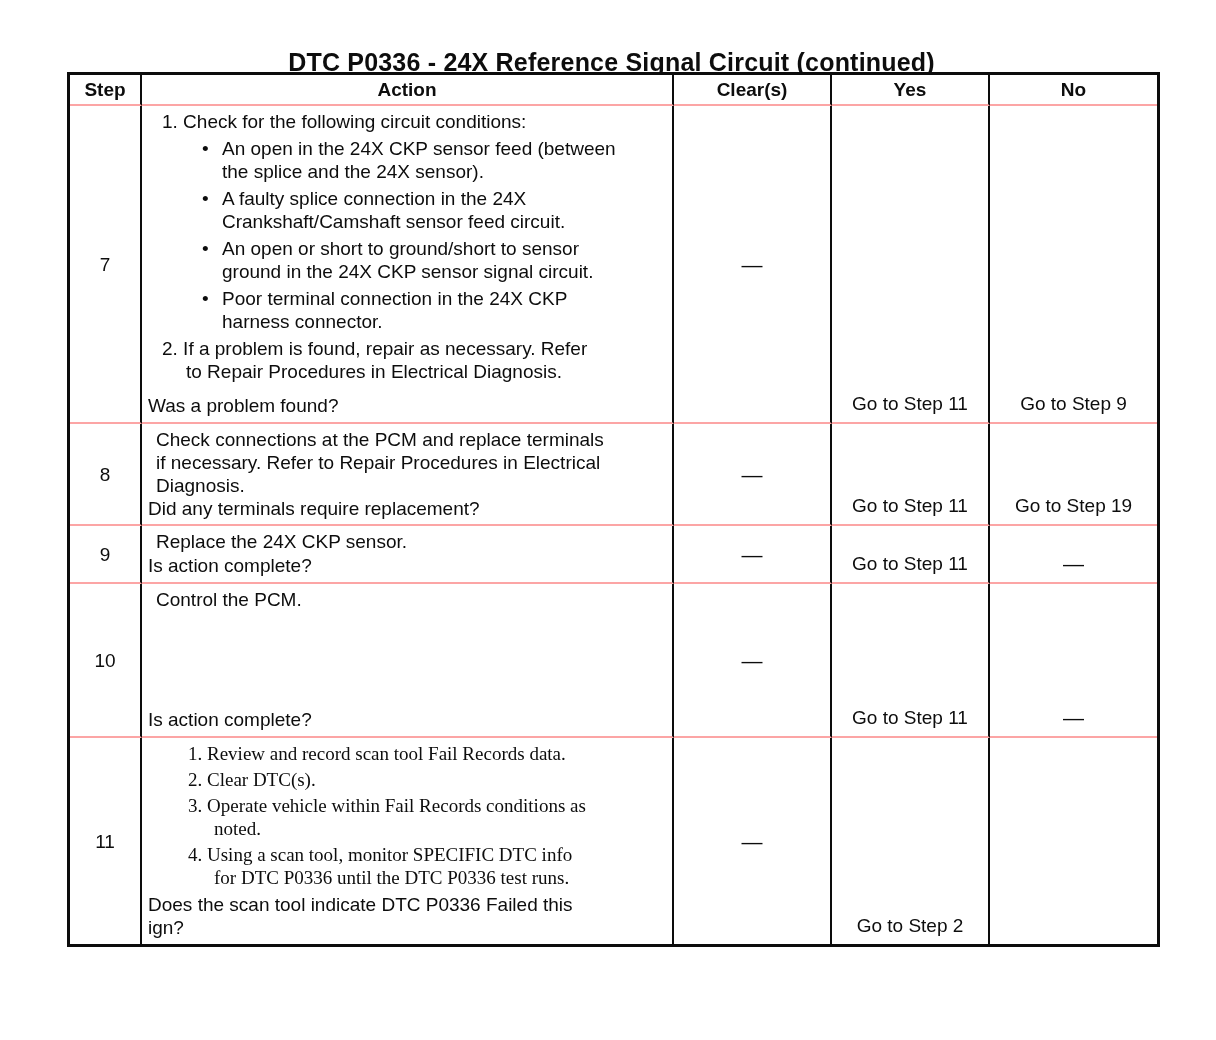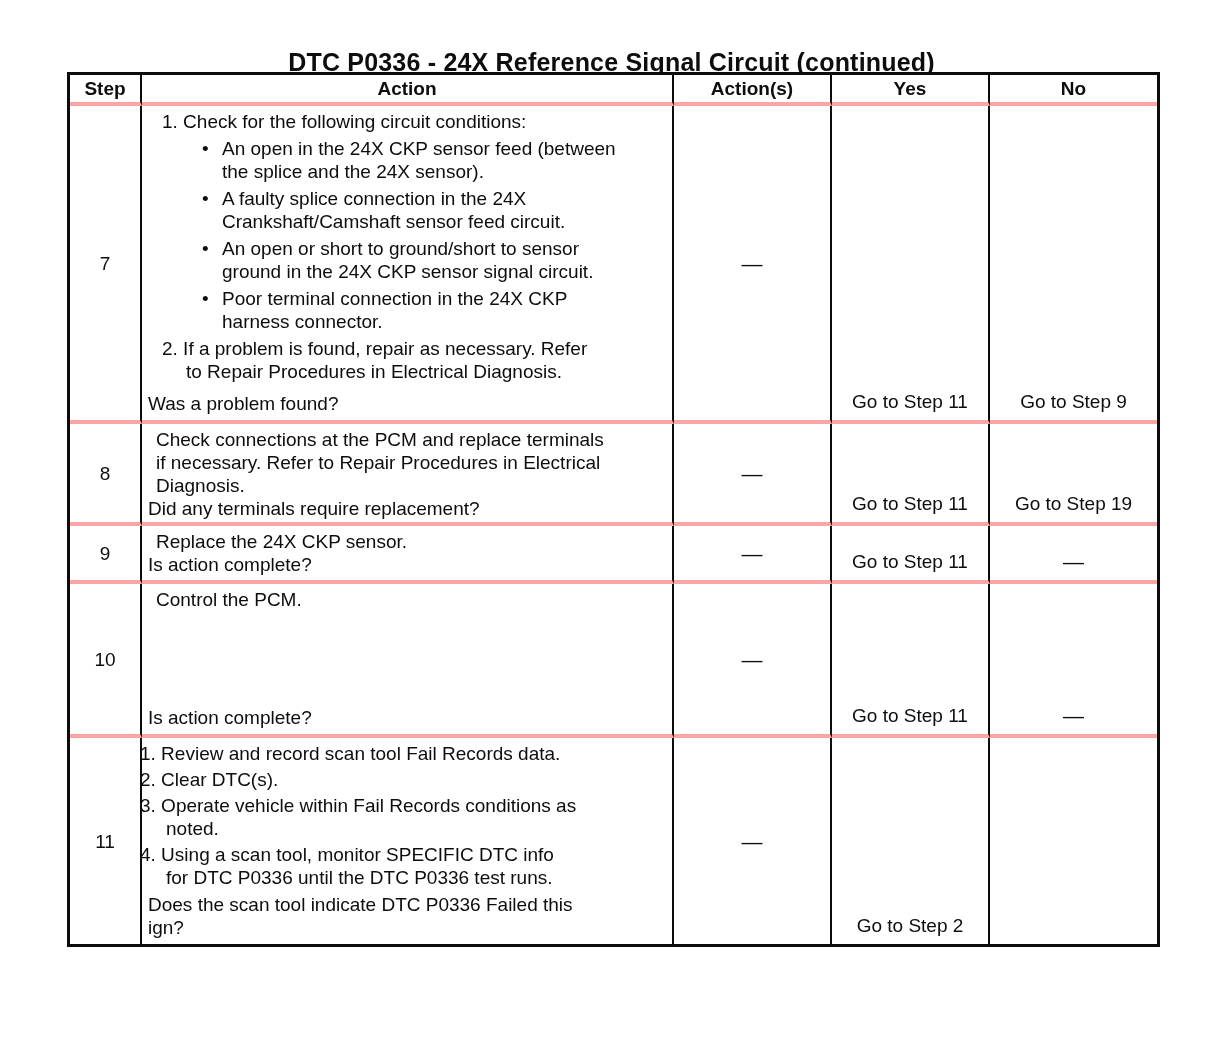--- a/index.html
+++ b/index.html
@@ -16,21 +16,21 @@
     position: absolute; top: 72px; left: 67px;
     display: grid;
     grid-template-columns: 72px 532px 158px 158px 167px;
     grid-template-rows: 31px 318px 102px 58px 154px 206px;
     border: 3px solid #0c0c0c;
     background: #fff;
   }
 
   .cell {
     border-right: 2px solid #0c0c0c;
-    border-bottom: 4px solid #fca5a5;
+    border-bottom: 2px solid #fca5a5;
     overflow: hidden;
     font-size: 19px;
     line-height: 23px;
   }
   .last-col { border-right: none; }
   .last-row { border-bottom: none; }
 
   .hdr { display: flex; align-items: center; justify-content: center;
          font-weight: bold; font-size: 19px; }
 
@@ -42,39 +42,39 @@
   .value-cell { display: flex; align-items: center; justify-content: center; }
 
   .result-cell { display: flex; flex-direction: column; justify-content: flex-end;
                  align-items: center; padding-bottom: 7px; text-align: left; }
 
   .pre { white-space: pre-line; }
 
   .q    { padding-left: 6px; margin-top: auto; }
   .para { padding-left: 14px; }
   .num  { padding-left: 44px; text-indent: -24px; }
-  .num2 { padding-left: 24px; text-indent: -26px; margin-top: 3px; }
+  .num2 { padding-left: 72px; text-indent: -26px; margin-top: 3px; font-family: Liberation Serif, serif; }
   .num2:first-child { margin-top: 0; }
   .bullet { padding-left: 80px; text-indent: -20px; margin-top: 4px; }
   .bullet::before { content: "\2022"; display: inline-block; width: 20px; text-indent: 0; }
   .gap-top { margin-top: 4px; }
   .important-block { padding-left: 24px; margin-top: 5px; }
   .bold { font-weight: bold; }
   .dash { font-size: 21px; }
 </style>
 </head>
 <body>
 
 <div class="page-title">DTC P0336 - 24X Reference Signal Circuit (continued)</div>
 
 <div class="dtc-table">
 
   <div class="cell hdr">Step</div>
   <div class="cell hdr">Action</div>
-  <div class="cell hdr">Action(s)</div>
+  <div class="cell hdr">Clear(s)</div>
   <div class="cell hdr">Yes</div>
   <div class="cell hdr last-col">No</div>
 
   <div class="cell step-cell">
     <span>7</span>
   </div>
   <div class="cell action-cell">
     <div class="num pre">1. Check for the following circuit conditions:</div>
     <div class="bullet pre">An open in the 24X CKP sensor feed (between
 the splice and the 24X sensor).</div>

